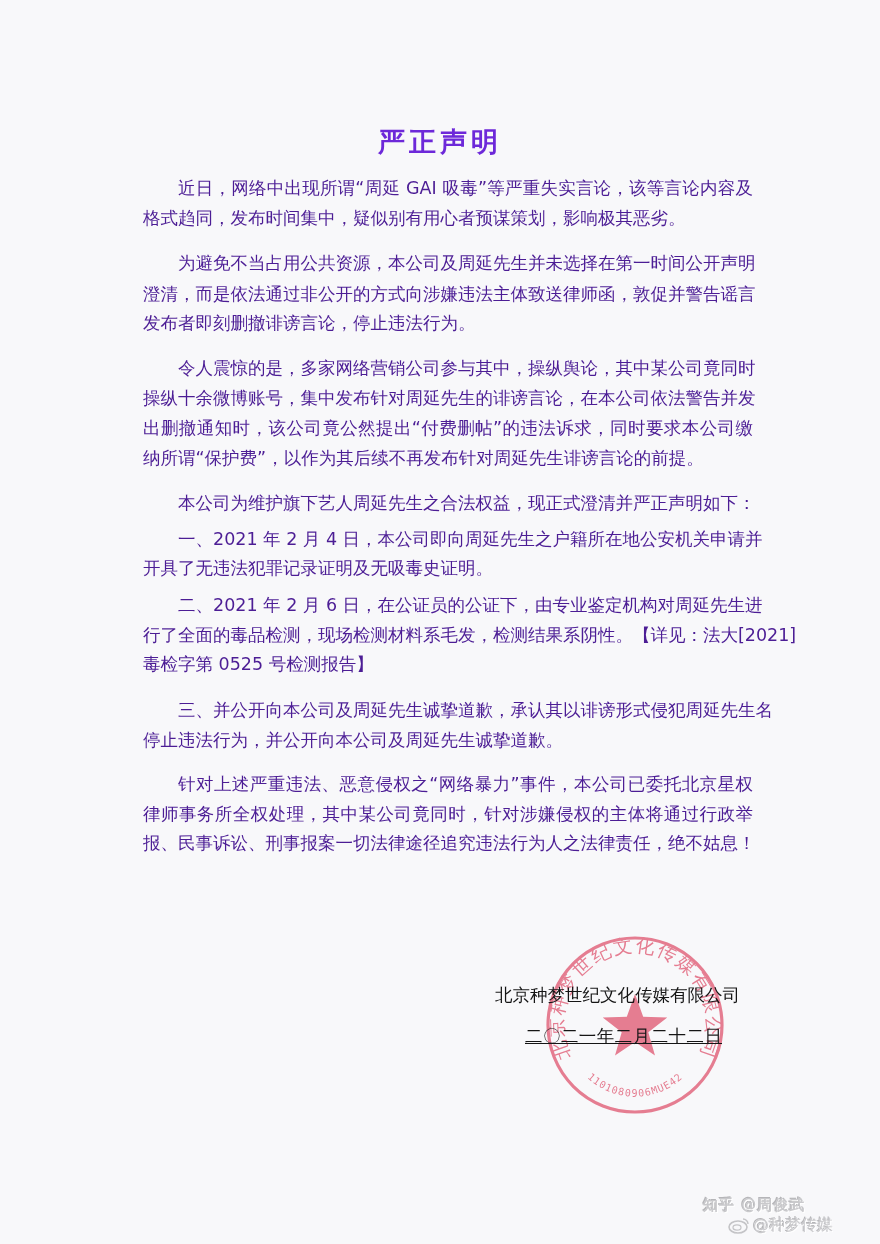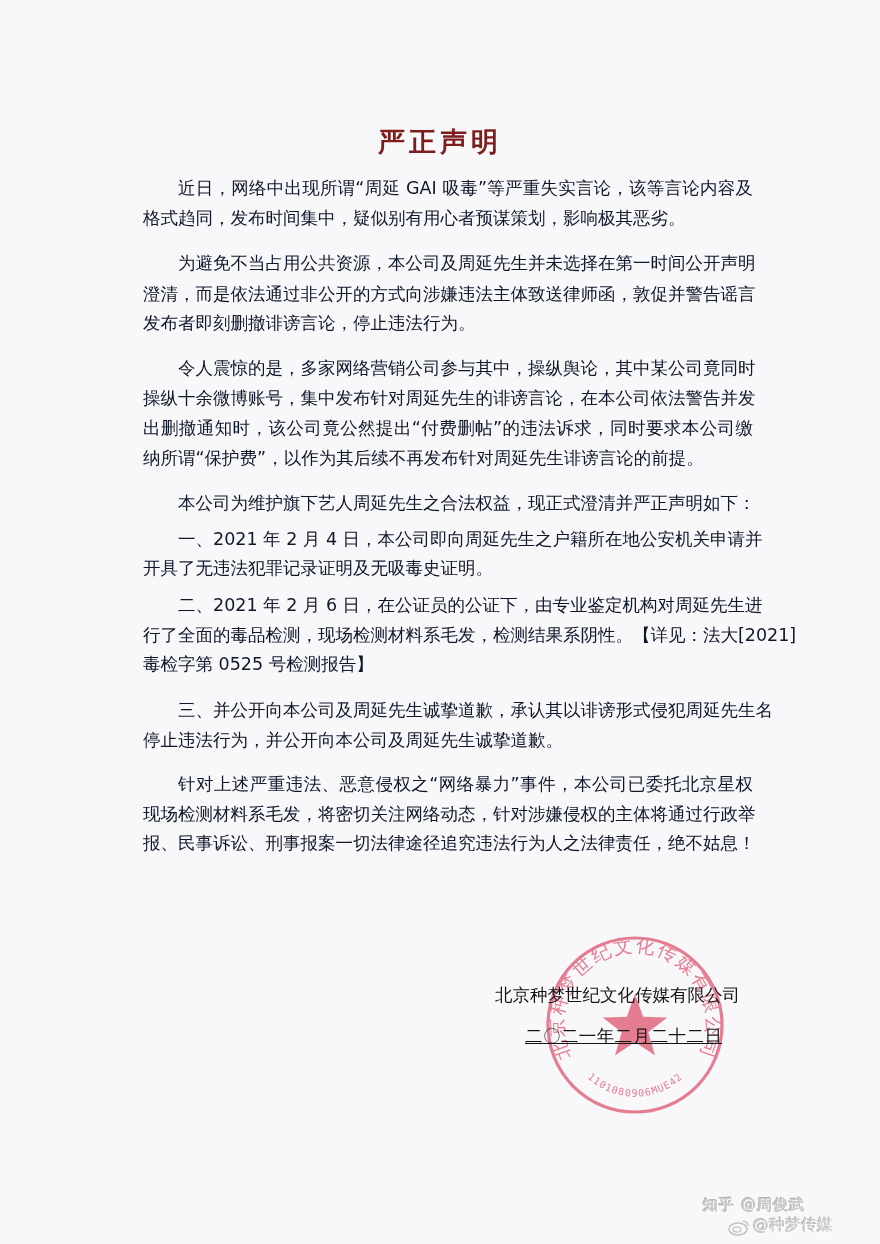--- a/index.html
+++ b/index.html
@@ -6,45 +6,45 @@
   body {
     width: 880px; height: 1244px; position: relative; overflow: hidden;
     background: #f8f8fa;
     font-family: "DejaVu Sans", "Liberation Sans", sans-serif;
     color: #1b1b1b;
   }
   .page { position: absolute; left: 0; top: 0; width: 880px; height: 1244px; }
   .title {
     position: absolute; left: 0; width: 880px; top: 125px;
     text-align: center; font-size: 27px; font-weight: bold;
-    letter-spacing: 4px; line-height: 34px; color: #7f1d1d;
+    letter-spacing: 4px; line-height: 34px; color: #6d28d9;
   }
   .line {
     position: absolute; height: 24px; line-height: 24px;
-    font-size: 17.5px; white-space: nowrap; color: #0f172a;
+    font-size: 17.5px; white-space: nowrap; color: #4c1d95;
   }
   .ind { left: 178px; width: 575px; }
   .cont { left: 143px; width: 610px; }
   .full { text-align: justify; text-align-last: justify; }
   .sig {
     position: absolute; font-size: 17.5px; line-height: 24px; height: 24px;
     white-space: nowrap; text-align: justify; text-align-last: justify;
     color: #151515; z-index: 3;
   }
   .stamp {
     position: absolute; left: 540px; top: 930px; width: 190px; height: 190px;
     z-index: 2; opacity: 0.85;
   }
   .wm {
     position: absolute; color: #c9c9cc;
     text-shadow: 1px 1px 0 #ffffff, -1px -1px 0 #b5b5b8;
     white-space: nowrap; z-index: 4;
   }
   .wm-zhihu { left: 703px; top: 1190px; font-size: 15px; line-height: 30px; font-weight: bold; letter-spacing: 1px; }
-  .wm-weibo-wrap { left: 728px; top: 1214px; font-size: 16px; line-height: 22px; display: flex; align-items: flex-end; gap: 3px; }
+  .wm-weibo-wrap { left: 728px; top: 1214px; font-size: 16px; line-height: 22px; display: flex; align-items: center; gap: 3px; }
   .weibo-icon { width: 22px; height: 18px; }
 </style>
 </head>
 <body>
 
 <div class="page">
 
   <div class="title">严正声明</div>
 
   <div>
@@ -80,21 +80,21 @@
     <div class="line cont" style="top:652px">毒检字第 0525 号检测报告】</div>
   </div>
 
   <div>
     <div class="line ind full" style="top:698px">三、并公开向本公司及周延先生诚挚道歉，承认其以诽谤形式侵犯周延先生名</div>
     <div class="line cont" style="top:728px">停止违法行为，并公开向本公司及周延先生诚挚道歉。</div>
   </div>
 
   <div>
     <div class="line ind full" style="top:772px">针对上述严重违法、恶意侵权之“网络暴力”事件，本公司已委托北京星权</div>
-    <div class="line cont full" style="top:802px">现场检测材料系毛发，将密切关注网络动态，针对涉嫌侵权的主体将通过行政举</div>
+    <div class="line cont full" style="top:802px">律师事务所全权处理，其中某公司竟同时，针对涉嫌侵权的主体将通过行政举</div>
     <div class="line cont full" style="top:831px">报、民事诉讼、刑事报案一切法律途径追究违法行为人之法律责任，绝不姑息！</div>
   </div>
 
   <svg class="stamp" viewBox="0 0 190 190">
     <defs>
       <path id="ringPath" d="M 30 125 A 72 72 0 1 1 160 125"></path>
       <path id="codePath" d="M 40 140 A 70 70 0 0 0 150 140"></path>
     </defs>
     <circle cx="95" cy="95" r="87" fill="none" stroke="#e2687f" stroke-width="3.2"></circle>
     <text font-size="19" fill="#e2687f" font-family="DejaVu Sans, sans-serif" letter-spacing="2">

